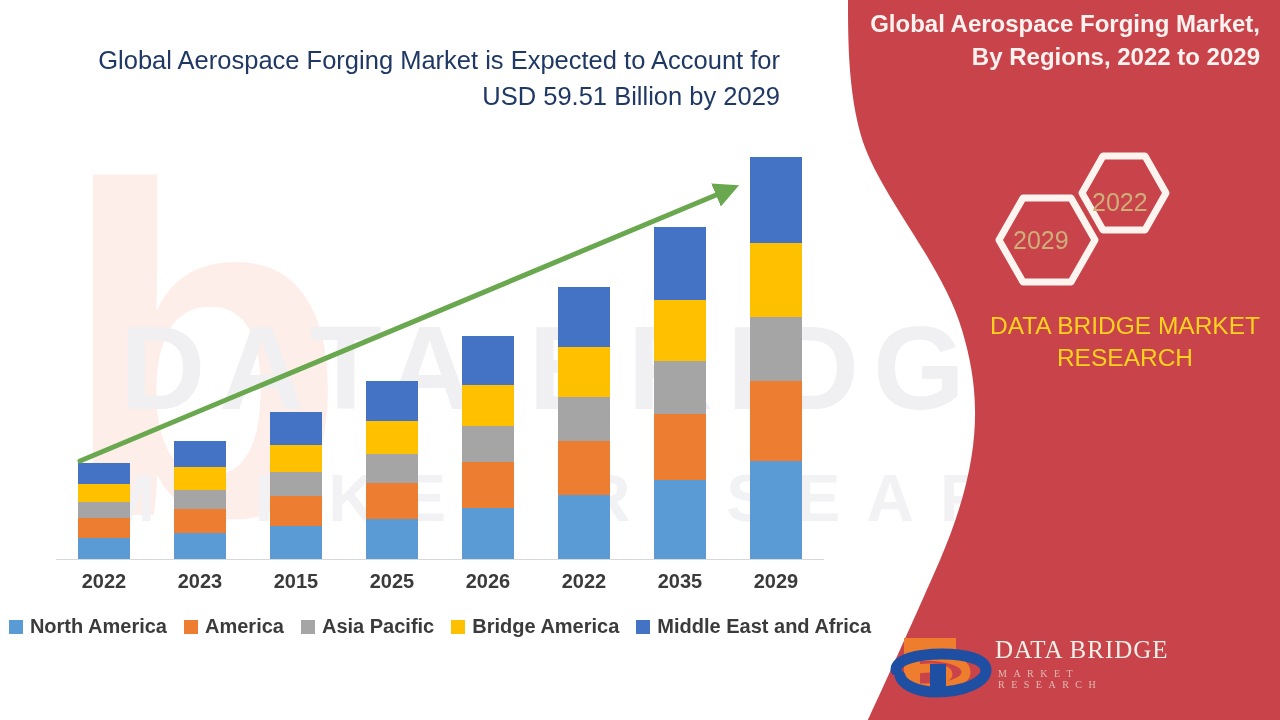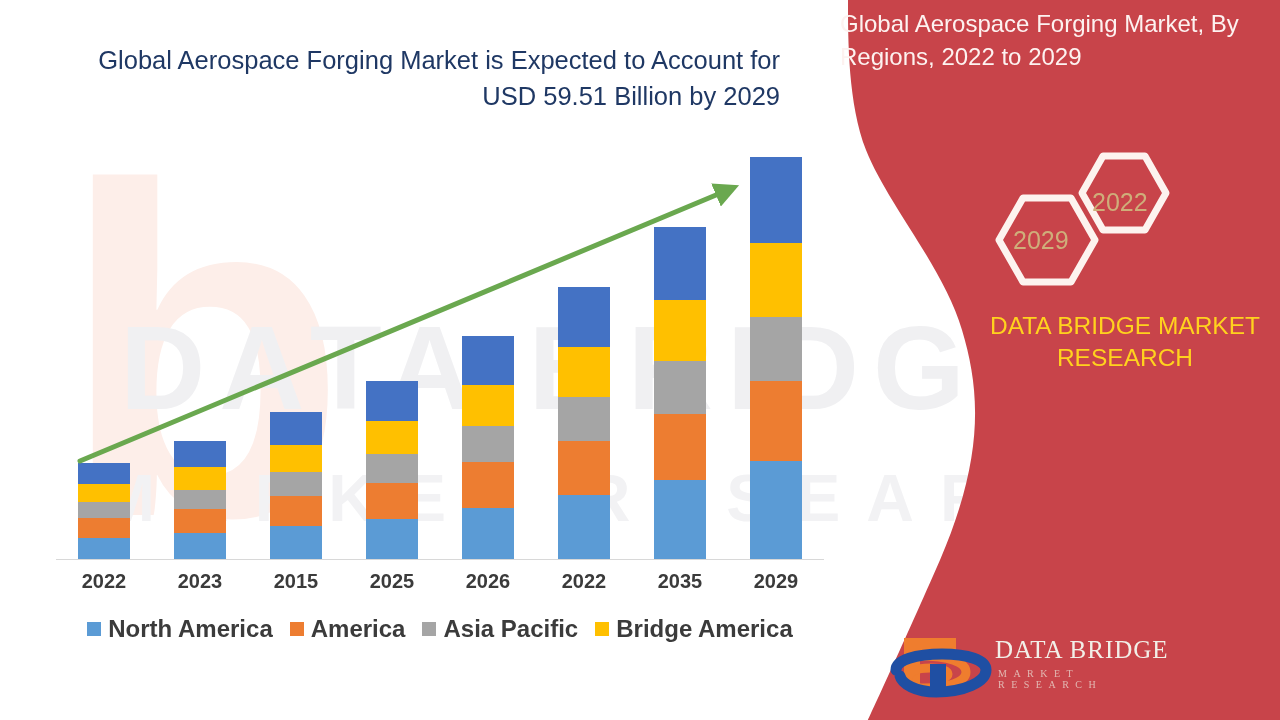--- a/index.html
+++ b/index.html
@@ -111,21 +111,21 @@
     left: 50px; top: 615px;
     width: 780px;
     display: flex;
     justify-content: center;
     align-items: center;
     gap: 17px;
   }
   .legend-item { display: flex; align-items: center; gap: 7px; }
   .legend-swatch { width: 14px; height: 14px; display: block; }
   .legend-label {
-    font-size: 24px;
+    font-size: 20px;
     font-weight: 700;
     color: #3b3b3b;
     white-space: nowrap;
   }
 
   .footer-left {
     position: absolute;
     left: 30px; top: 684px;
     font-family: "Liberation Serif", serif;
     font-size: 13px;
@@ -143,25 +143,25 @@
   .red-panel {
     position: absolute;
     left: 0; top: 0;
     width: 1280px; height: 720px;
     pointer-events: none;
   }
   .panel-title {
     position: absolute;
     right: 20px; top: 8px;
     width: 420px;
-    text-align: left;
+    text-align: right;
     color: #fdf2f0;
     font-size: 24px;
     line-height: 1.36;
-    font-weight: 400;
+    font-weight: 700;
   }
   .hex-wrap {
     position: absolute;
     left: 985px; top: 150px;
     width: 220px; height: 140px;
   }
   .hex-label {
     position: absolute;
     font-size: 25px;
     color: #cfae7a;
@@ -322,20 +322,24 @@
         <span class="legend-swatch" style="background: rgb(237, 125, 49);"></span>
         <span class="legend-label">America</span>
       </div>
       <div class="legend-item">
         <span class="legend-swatch" style="background: rgb(165, 165, 165);"></span>
         <span class="legend-label">Asia Pacific</span>
       </div>
       <div class="legend-item">
         <span class="legend-swatch" style="background: rgb(255, 192, 0);"></span>
         <span class="legend-label">Bridge America</span>
+      </div>
+      <div class="legend-item">
+        <span class="legend-swatch" style="background: rgb(68, 114, 196);"></span>
+        <span class="legend-label">Middle East and Africa</span>
       </div>
     </div>
 
 
   <svg class="red-panel" viewBox="0 0 1280 720">
     <path id="redshape" d="M848,0 L1280,0 L1280,720 L868,720 C868,720 905,640 940,560 C985,455 980,390 962,330 C944,268 888,205 866,150 C848,104 848,40 848,0 Z" fill="#c8444a"></path>
   </svg>
 
   <div class="panel-title">Global Aerospace Forging Market, By Regions, 2022 to 2029</div>
 

